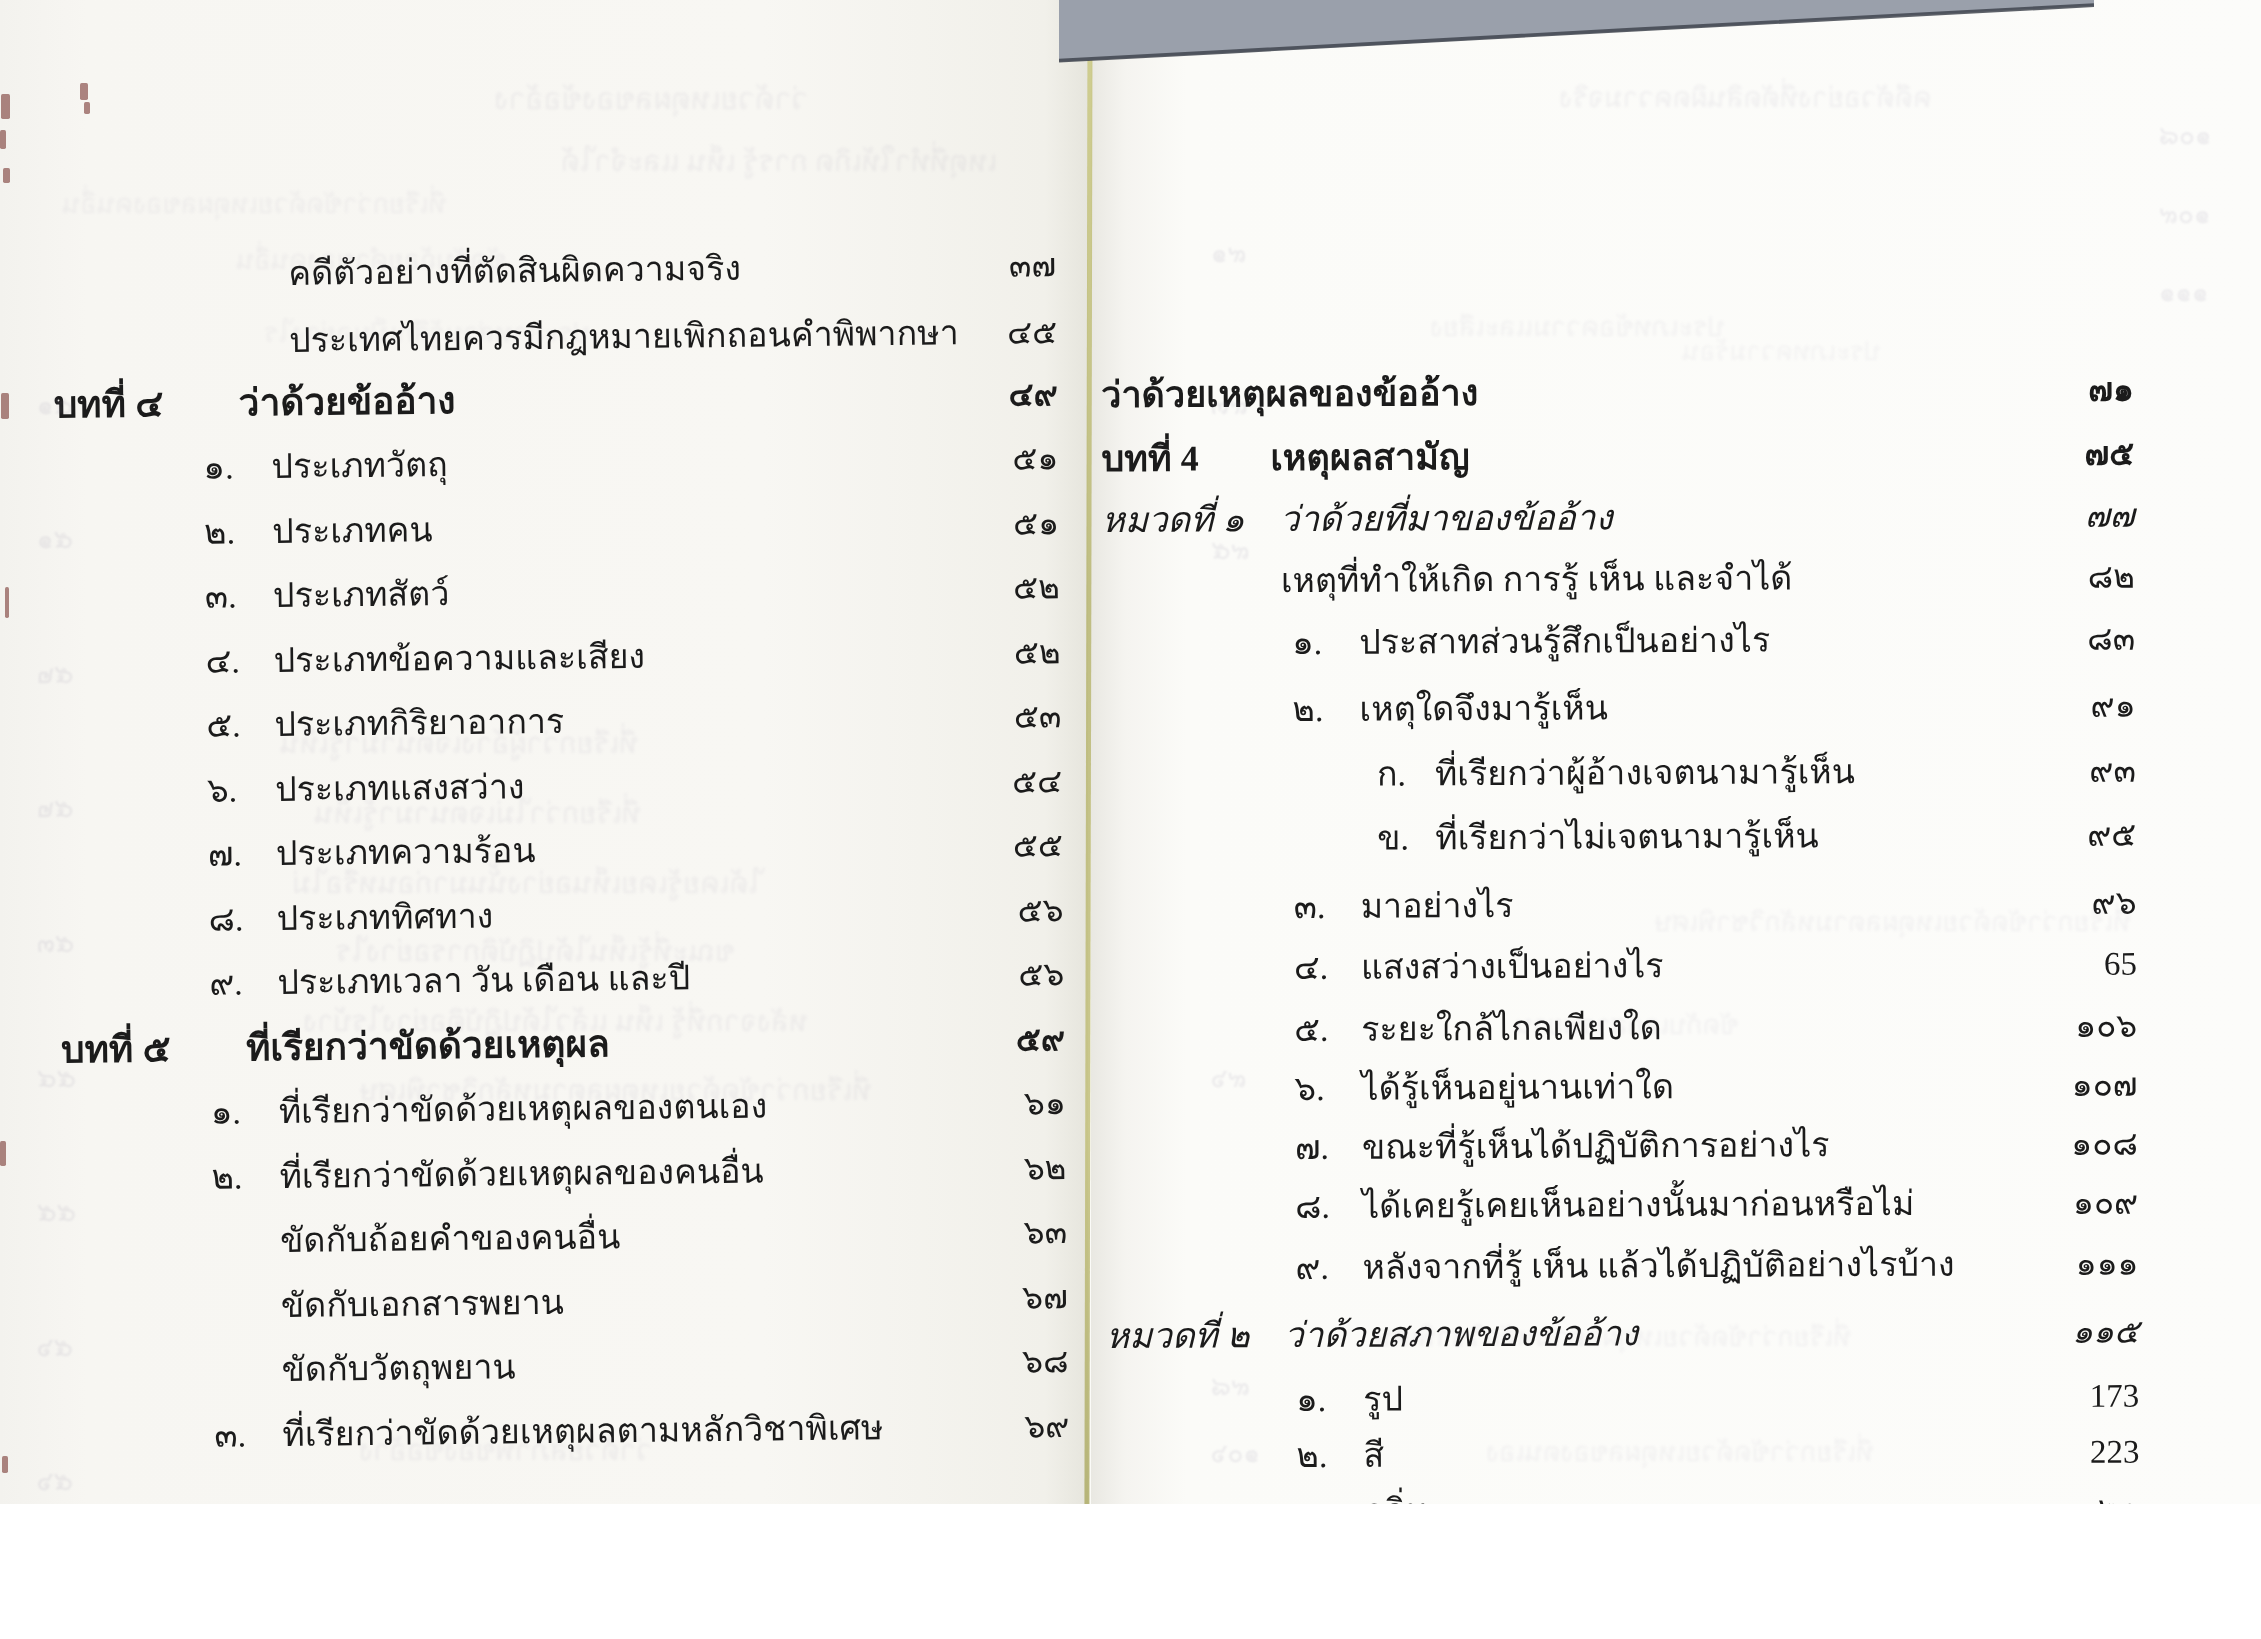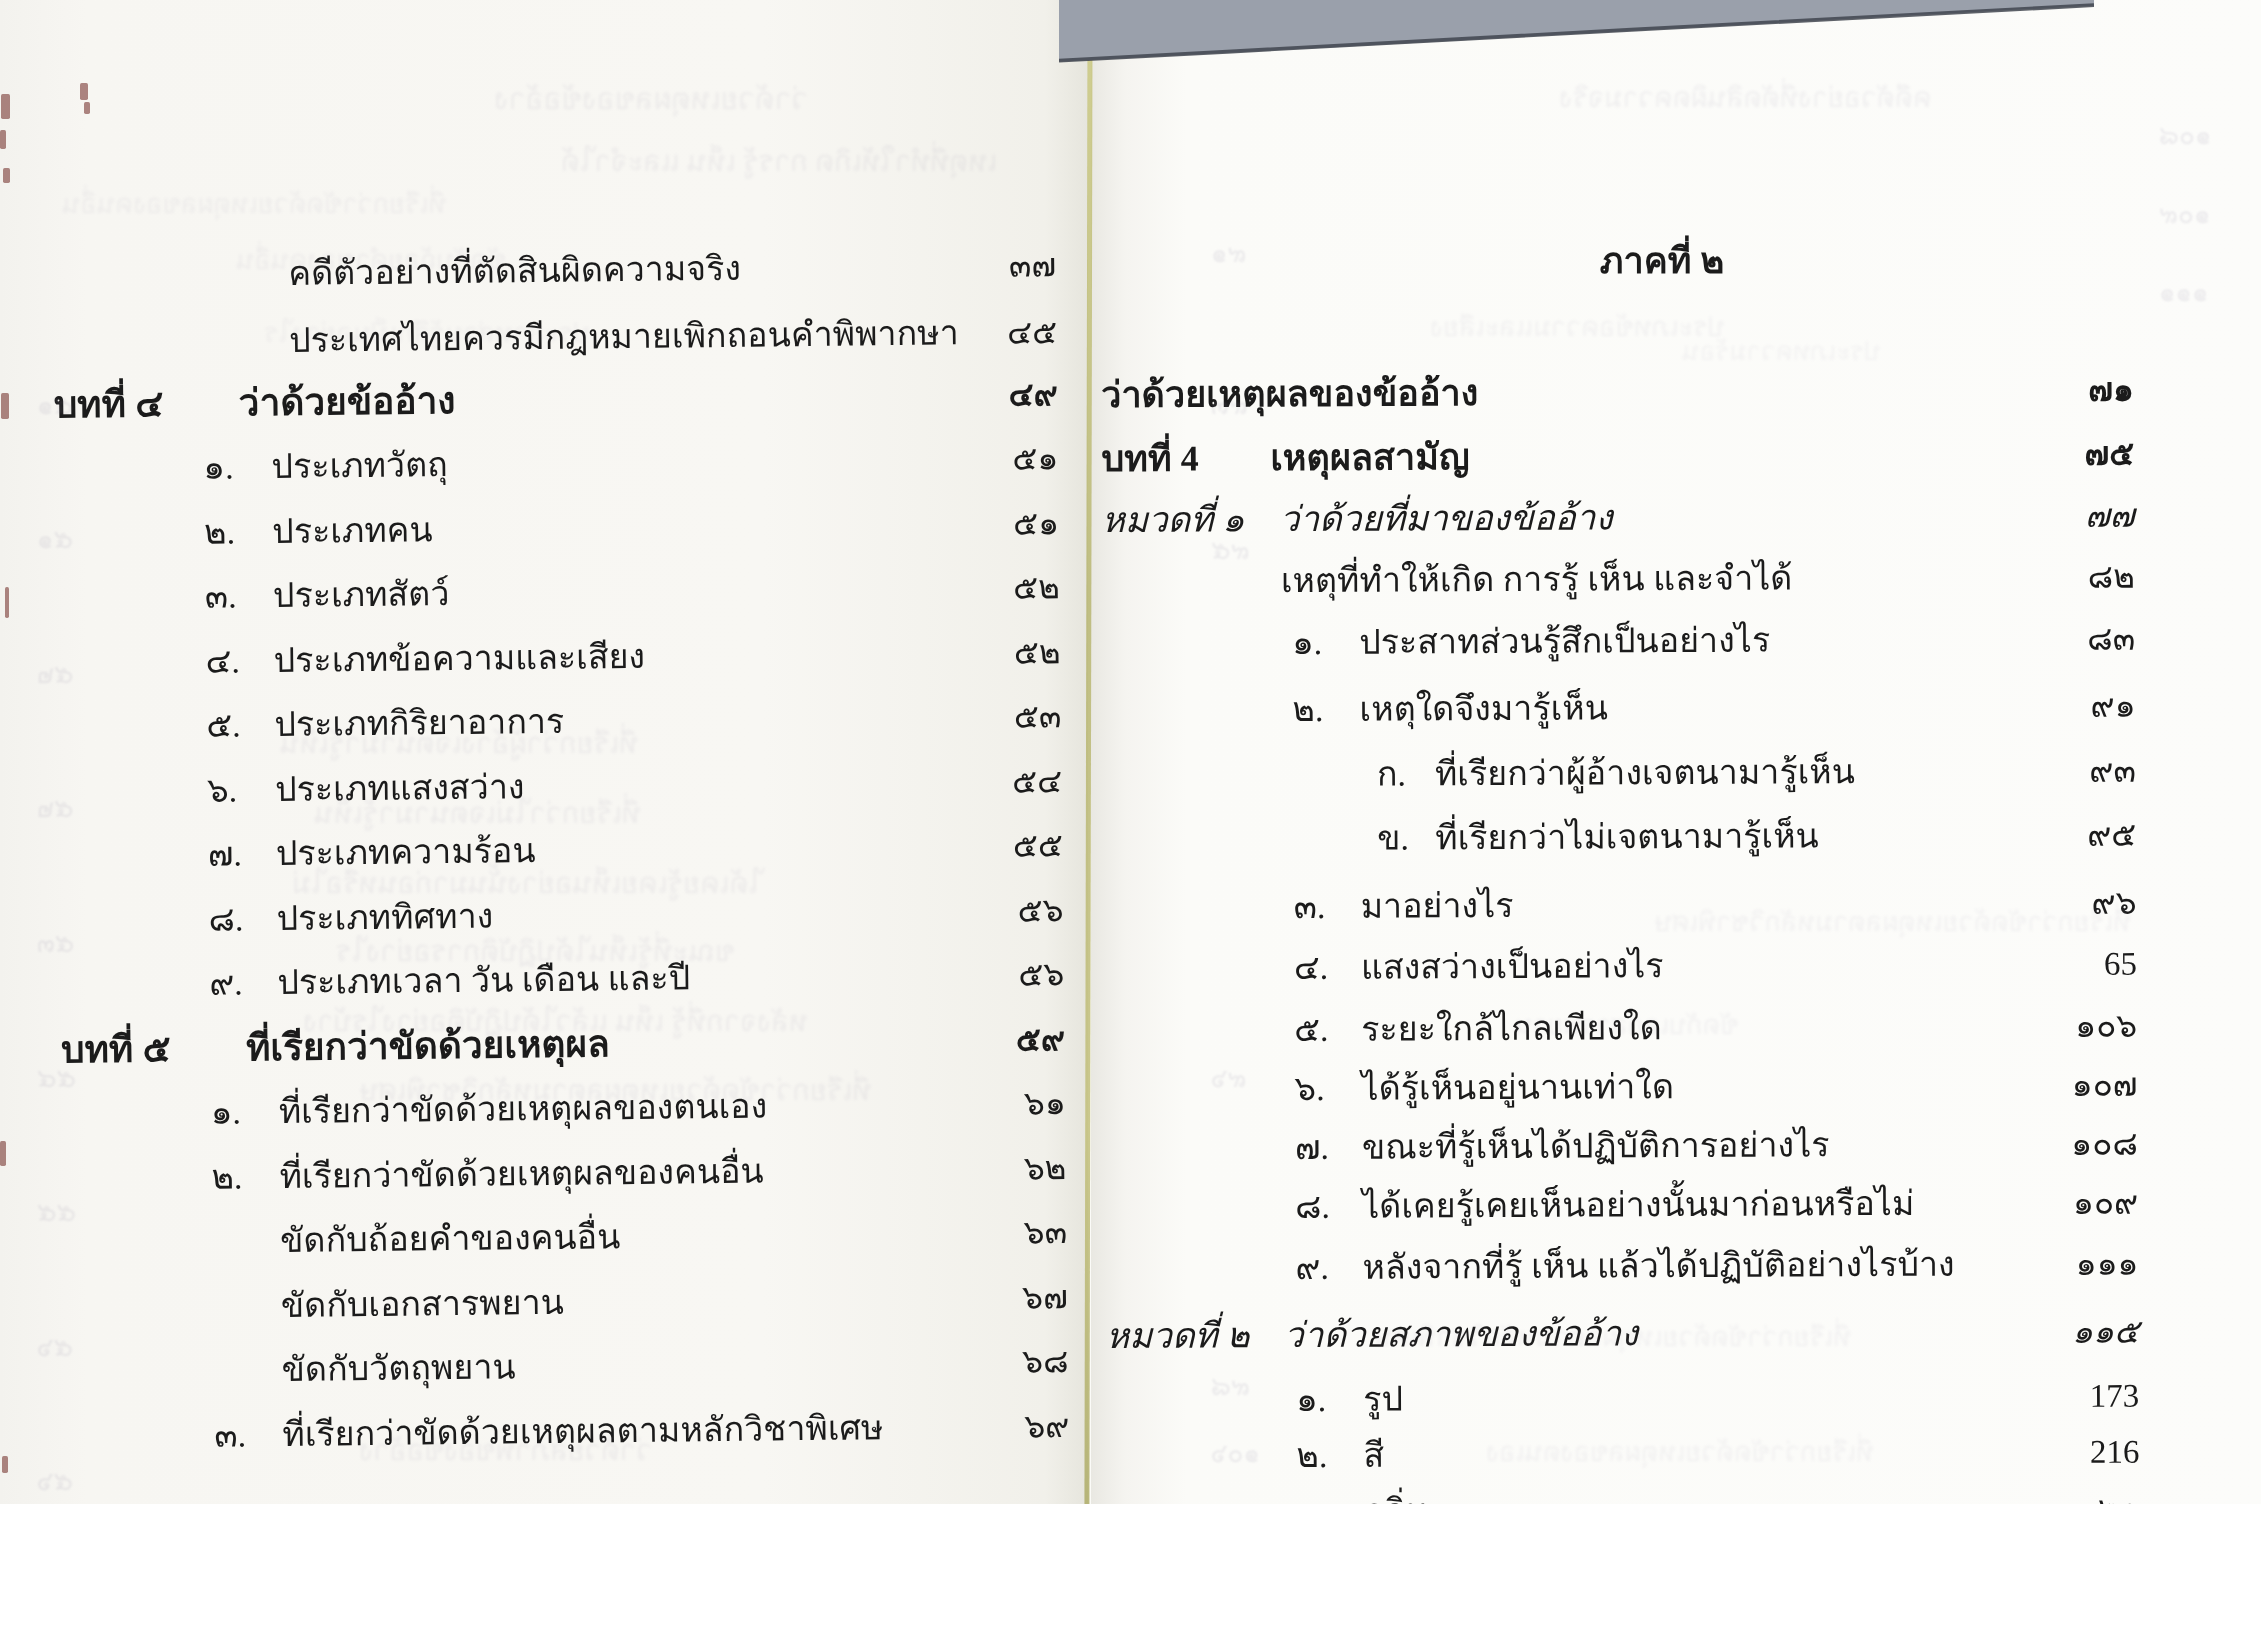--- a/index.html
+++ b/index.html
@@ -233,33 +233,32 @@
         </div>
         <div class="row division" style="top: 1307px;"><span class="prefix">หมวดที่ ๒</span><span>ว่าด้วยสภาพของข้ออ้าง</span><span class="pageno">๑๑๕</span></div>
         <div class="row item" style="top: 1371px;">
           <span class="num">๑.</span>
           <span class="label">รูป</span>
           <span class="pageno">173</span>
         </div>
         <div class="row item" style="top: 1427px;">
           <span class="num">๒.</span>
           <span class="label">สี</span>
-          <span class="pageno">216</span>
+          <span class="pageno">223</span>
         </div>
         <div class="row item" style="top: 1483px;">
           <span class="num">๓.</span>
           <span class="label">กลิ่น</span>
           <span class="pageno">๑๒๐</span>
         </div>
       </div>
   </div>
 
   <div id="page-edge-line"></div>
 
-  <div id="part-header">ภาคที่ ๒</div>
 
   <svg id="top-band" width="1035" height="63" viewBox="0 0 1846 112" aria-hidden="true">
     <path d="M0,0 L1846,0 L1846,10 C1420,32 760,70 300,94 L0,110 Z" fill="#9aa0ab"></path>
     <path d="M0,108 L300,92 C760,68 1420,30 1846,9" stroke="#41454f" stroke-width="7" fill="none" opacity="0.85"></path>
   </svg>
 
   <div id="artifacts">
       <div class="ghost" aria-hidden="true" style="left: 494px; top: 84px; font-size: 30px;">ว่าด้วยเหตุผลของข้ออ้าง</div>
       <div class="ghost" aria-hidden="true" style="left: 561px; top: 147px; font-size: 29px;">เหตุที่ทำให้เกิด การรู้ เห็น และจำได้</div>
       <div class="ghost" aria-hidden="true" style="left: 62px; top: 191px; font-size: 27px; opacity: 0.09;">ที่เรียกว่าขัดด้วยเหตุผลของคนอื่น</div>

